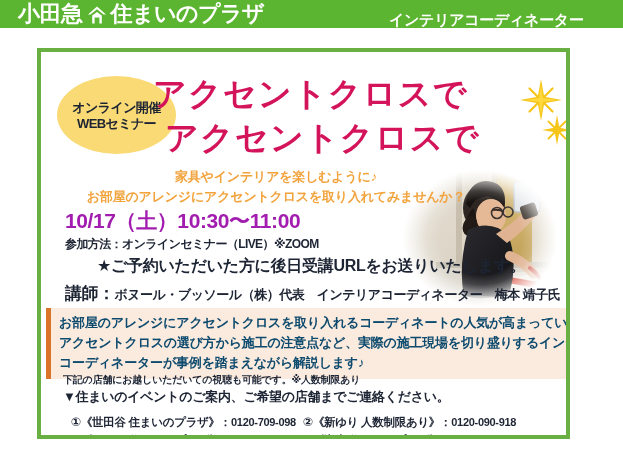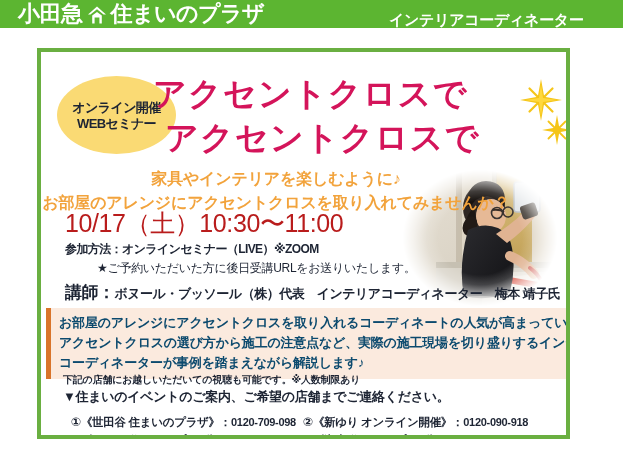--- a/index.html
+++ b/index.html
@@ -145,54 +145,54 @@
   
   .lead {
     position: absolute;
     left: 0;
     top: 115px;
     width: 470px;
     text-align: center;
   }
   .lead-line {
     color: #f2a33c;
-    font-size: 16px;
+    font-size: 13px;
     font-weight: bold;
     letter-spacing: -0.2px;
     line-height: 1.5;
     white-space: nowrap;
   }
 
   
   .details {
     position: absolute;
     left: 24px;
     top: 156px;
   }
   .detail-date {
-    color: #b91c1c;
-    font-size: 25px;
-    font-weight: normal;
+    color: #a21caf;
+    font-size: 21px;
+    font-weight: bold;
     letter-spacing: -0.4px;
     line-height: 1.25;
     white-space: nowrap;
   }
   .detail-method {
     color: #1d2433;
     font-size: 12px;
     font-weight: bold;
     letter-spacing: -0.6px;
     line-height: 1.35;
     white-space: nowrap;
     margin-top: 2px;
   }
   .detail-note {
     color: #1d2433;
-    font-size: 12px;
-    font-weight: normal;
+    font-size: 16px;
+    font-weight: bold;
     letter-spacing: -0.3px;
     line-height: 1.4;
     white-space: nowrap;
     margin-top: 3px;
     padding-left: 32px;
   }
   .detail-lecturer {
     color: #1d2433;
     font-size: 13px;
     font-weight: bold;
@@ -382,21 +382,21 @@
   <div class="descbox">
     <p>お部屋のアレンジにアクセントクロスを取り入れるコーディネートの人気が高まっています。アクセントクロスの選び方から施工の注意点など、実際の施工現場を切り盛りするインテリアコーディネーターが事例を踏まえながら解説します♪</p>
   </div>
 
   <div class="footer">
     <div class="foot-line-a">下記の店舗にお越しいただいての視聴も可能です。※人数制限あり</div>
     <div class="foot-line-b">▼住まいのイベントのご案内、ご希望の店舗までご連絡ください。</div>
     <div class="stores">
       <div class="store-row">
         <span class="store-item first"><span class="num">①</span><span>《世田谷 住まいのプラザ》</span><span>：</span><span class="tel">0120-709-098</span></span>
-        <span class="store-item"><span class="num">②</span><span>《新ゆり オンライン開催》</span><span>：</span><span class="tel">0120-090-918</span></span>
+        <span class="store-item"><span class="num">②</span><span>《新ゆり 人数制限あり》</span><span>：</span><span class="tel">0120-090-918</span></span>
       </div>
       <div class="store-row">
         <span class="store-item first"><span class="num">③</span><span>《あつぎ 住まいのプラザ》</span><span>：</span><span class="tel">0120-096-209</span></span>
         <span class="store-item"><span class="num">④</span><span>《湘南 住まいのプラザ》</span><span>：</span><span class="tel">0120-233-309</span></span>
       </div>
     </div>
   </div>
 
 </div>
 

